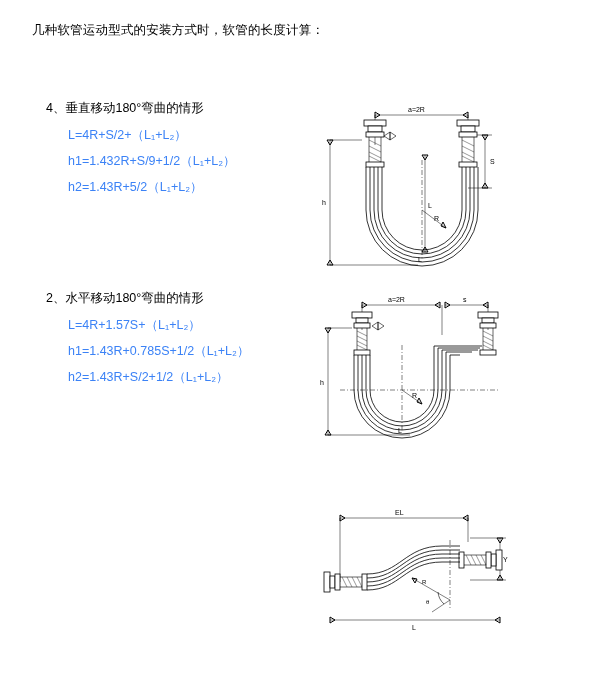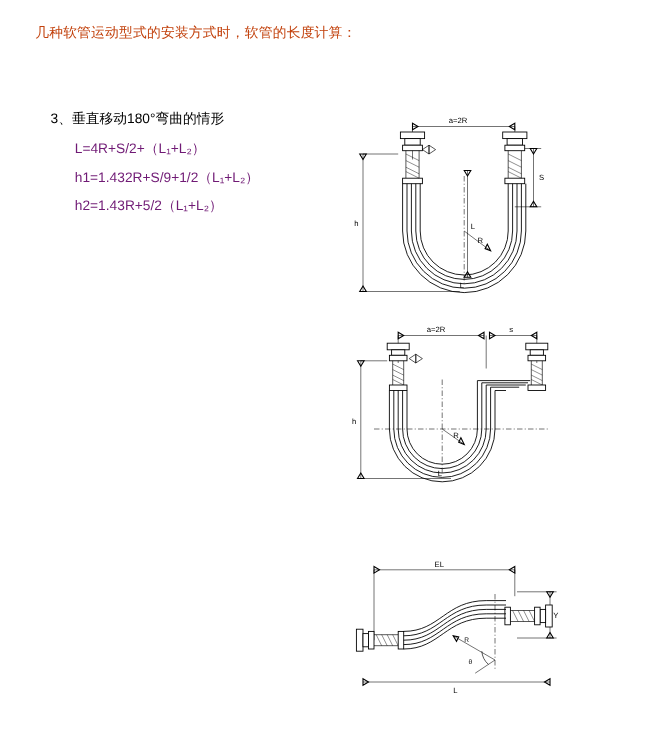--- a/index.html
+++ b/index.html
@@ -19,21 +19,21 @@
     position: relative;
     width: 600px;
     height: 675px;
   }
   .heading {
     position: absolute;
     left: 32px;
     top: 22px;
     font-size: 12.5px;
     letter-spacing: 0.2px;
-    color: #c2410c;
+    color: #000000;
     white-space: nowrap;
   }
   .section {
     position: absolute;
     left: 0;
     width: 600px;
   }
   .sec1 { top: 100px; height: 170px; }
   .sec2 { top: 290px; height: 170px; }
   .sec3 { top: 500px; height: 150px; }
@@ -45,21 +45,21 @@
     width: 250px;
   }
   .sec-title {
     font-size: 12.5px;
     color: #000;
     margin: 0 0 10px 0;
     white-space: nowrap;
   }
   .formula {
     font-size: 12.5px;
-    color: #701a75;
+    color: #3b82f6;
     margin: 0 0 9px 22px;
     white-space: nowrap;
   }
   .figcol {
     position: absolute;
     left: 300px;
     top: 0;
     width: 290px;
     height: 100%;
   }
@@ -76,21 +76,21 @@
 </style>
 </head>
 <body>
 
 <div class="page">
 
   <div class="heading">几种软管运动型式的安装方式时，软管的长度计算：</div>
 
   <div class="section sec1">
     <div class="txtcol">
-      <div class="sec-title">3、垂直移动180°弯曲的情形</div>
+      <div class="sec-title">4、垂直移动180°弯曲的情形</div>
       <div class="formula">L=4R+S/2+（L₁+L₂）</div>
       <div class="formula">h1=1.432R+S/9+1/2（L₁+L₂）</div>
       <div class="formula">h2=1.43R+5/2（L₁+L₂）</div>
     </div>
 
     <div class="figcol">
       <svg width="290" height="180" viewBox="0 0 290 180">
 
         <line class="dim" x1="75" y1="15" x2="168" y2="15"></line>
         <path class="ln" d="M75,12 L80,15 L75,18 Z" fill="#000"></path>
@@ -160,20 +160,26 @@
 
         <text class="lbl" x="118" y="162">L</text>
 
         <path class="thin" d="M84,36 L90,32 L90,40 Z" fill="#fff"></path>
         <path class="thin" d="M96,36 L90,32 L90,40 Z" fill="#fff"></path>
       </svg>
     </div>
   </div>
 
   <div class="section sec2">
+    <div class="txtcol">
+      <div class="sec-title">2、水平移动180°弯曲的情形</div>
+      <div class="formula">L=4R+1.57S+（L₁+L₂）</div>
+      <div class="formula">h1=1.43R+0.785S+1/2（L₁+L₂）</div>
+      <div class="formula">h2=1.43R+S/2+1/2（L₁+L₂）</div>
+    </div>
 
     <div class="figcol">
       <svg width="290" height="180" viewBox="0 0 290 180">
 
         <line class="dim" x1="62" y1="15" x2="140" y2="15"></line>
         <path class="ln" d="M62,12 L67,15 L62,18 Z" fill="#000"></path>
         <path class="ln" d="M140,12 L135,15 L140,18 Z" fill="#000"></path>
         <text class="lbl" x="88" y="12">a=2R</text>
         <line class="dim" x1="145" y1="15" x2="188" y2="15"></line>
         <path class="ln" d="M145,12 L150,15 L145,18 Z" fill="#000"></path>

